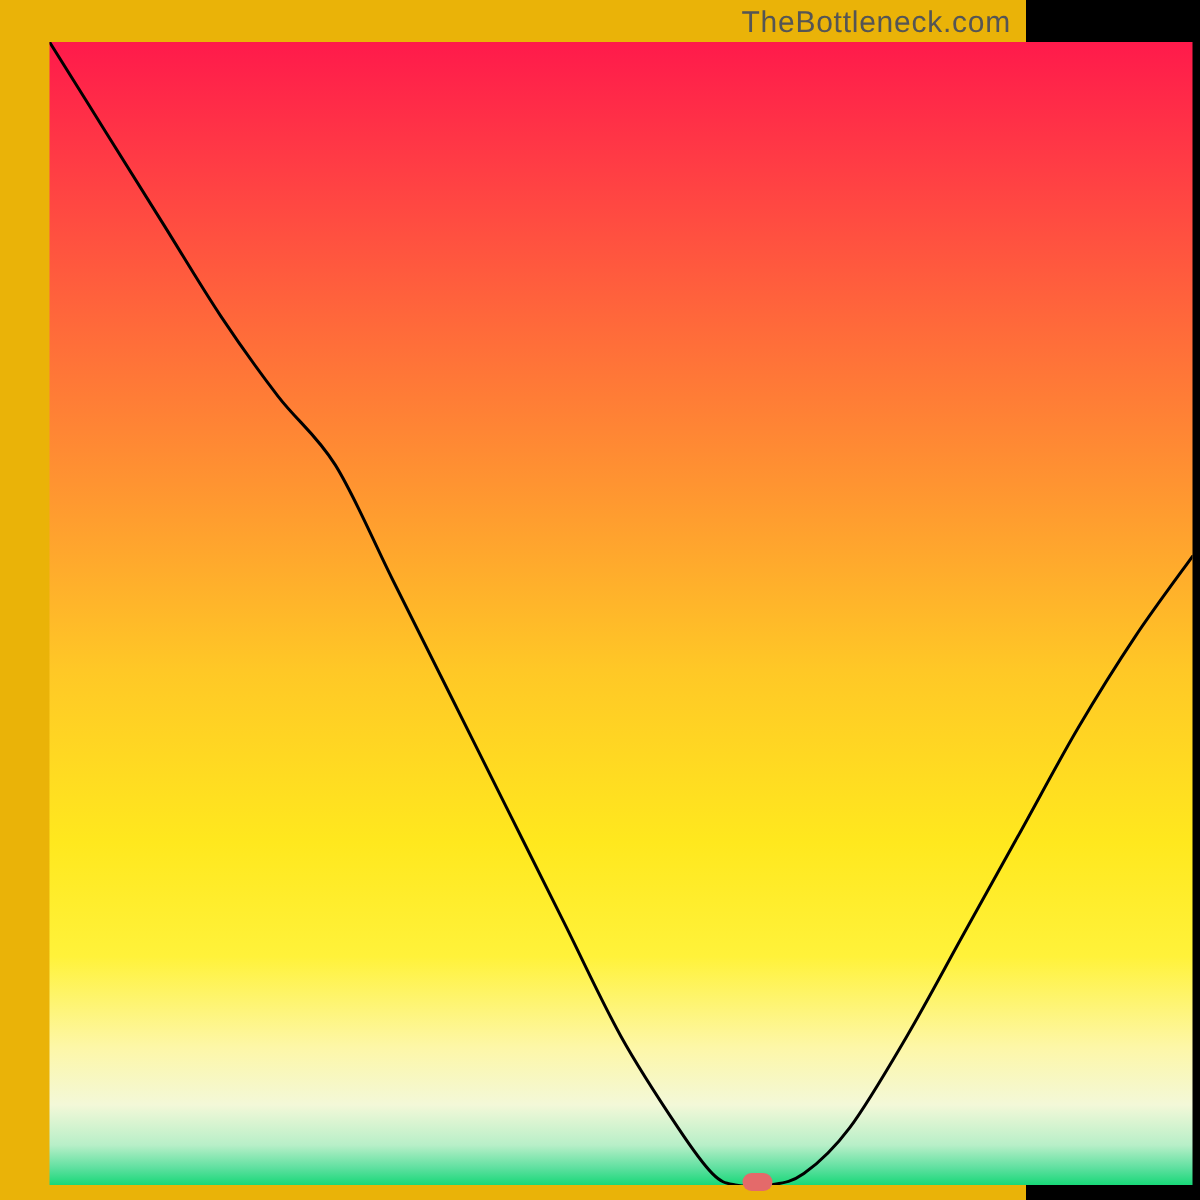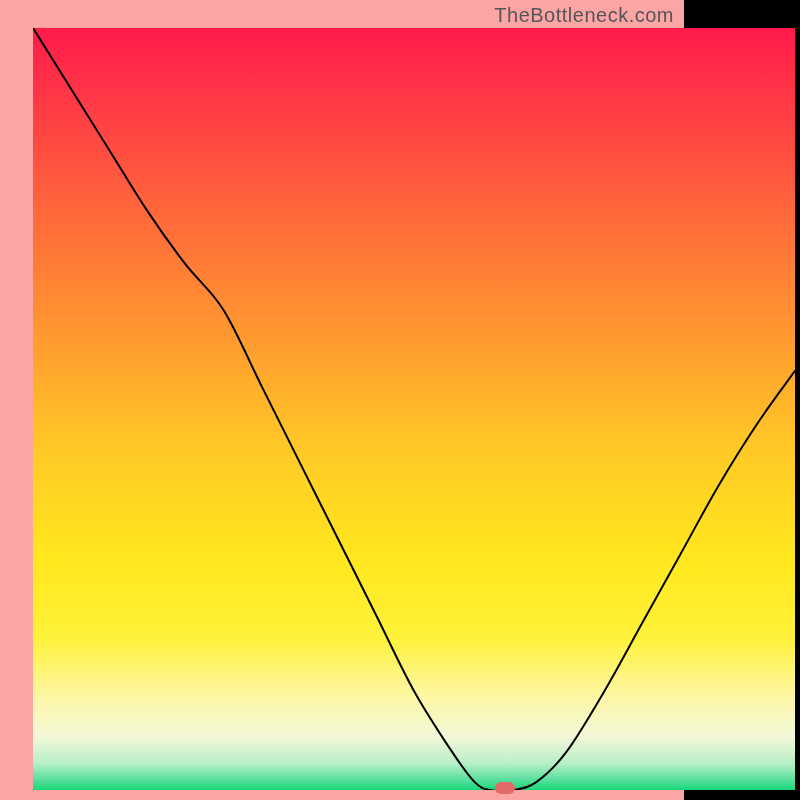--- a/index.html
+++ b/index.html
@@ -8,21 +8,21 @@
     width: 800px;
     height: 800px;
     background: #000;
     overflow: hidden;
     font-family: Arial, Helvetica, sans-serif;
   }
   .frame {
     position: relative;
     width: 684px;
     height: 800px;
-    background: #fca5a5;
+    background: #eab308;
     text-align: center;
   }
   .watermark {
     position: absolute;
     color: #555;
     font-size: 20px;
     font-weight: 500;
     letter-spacing: 0.5px;
   }
   .plot-area {

